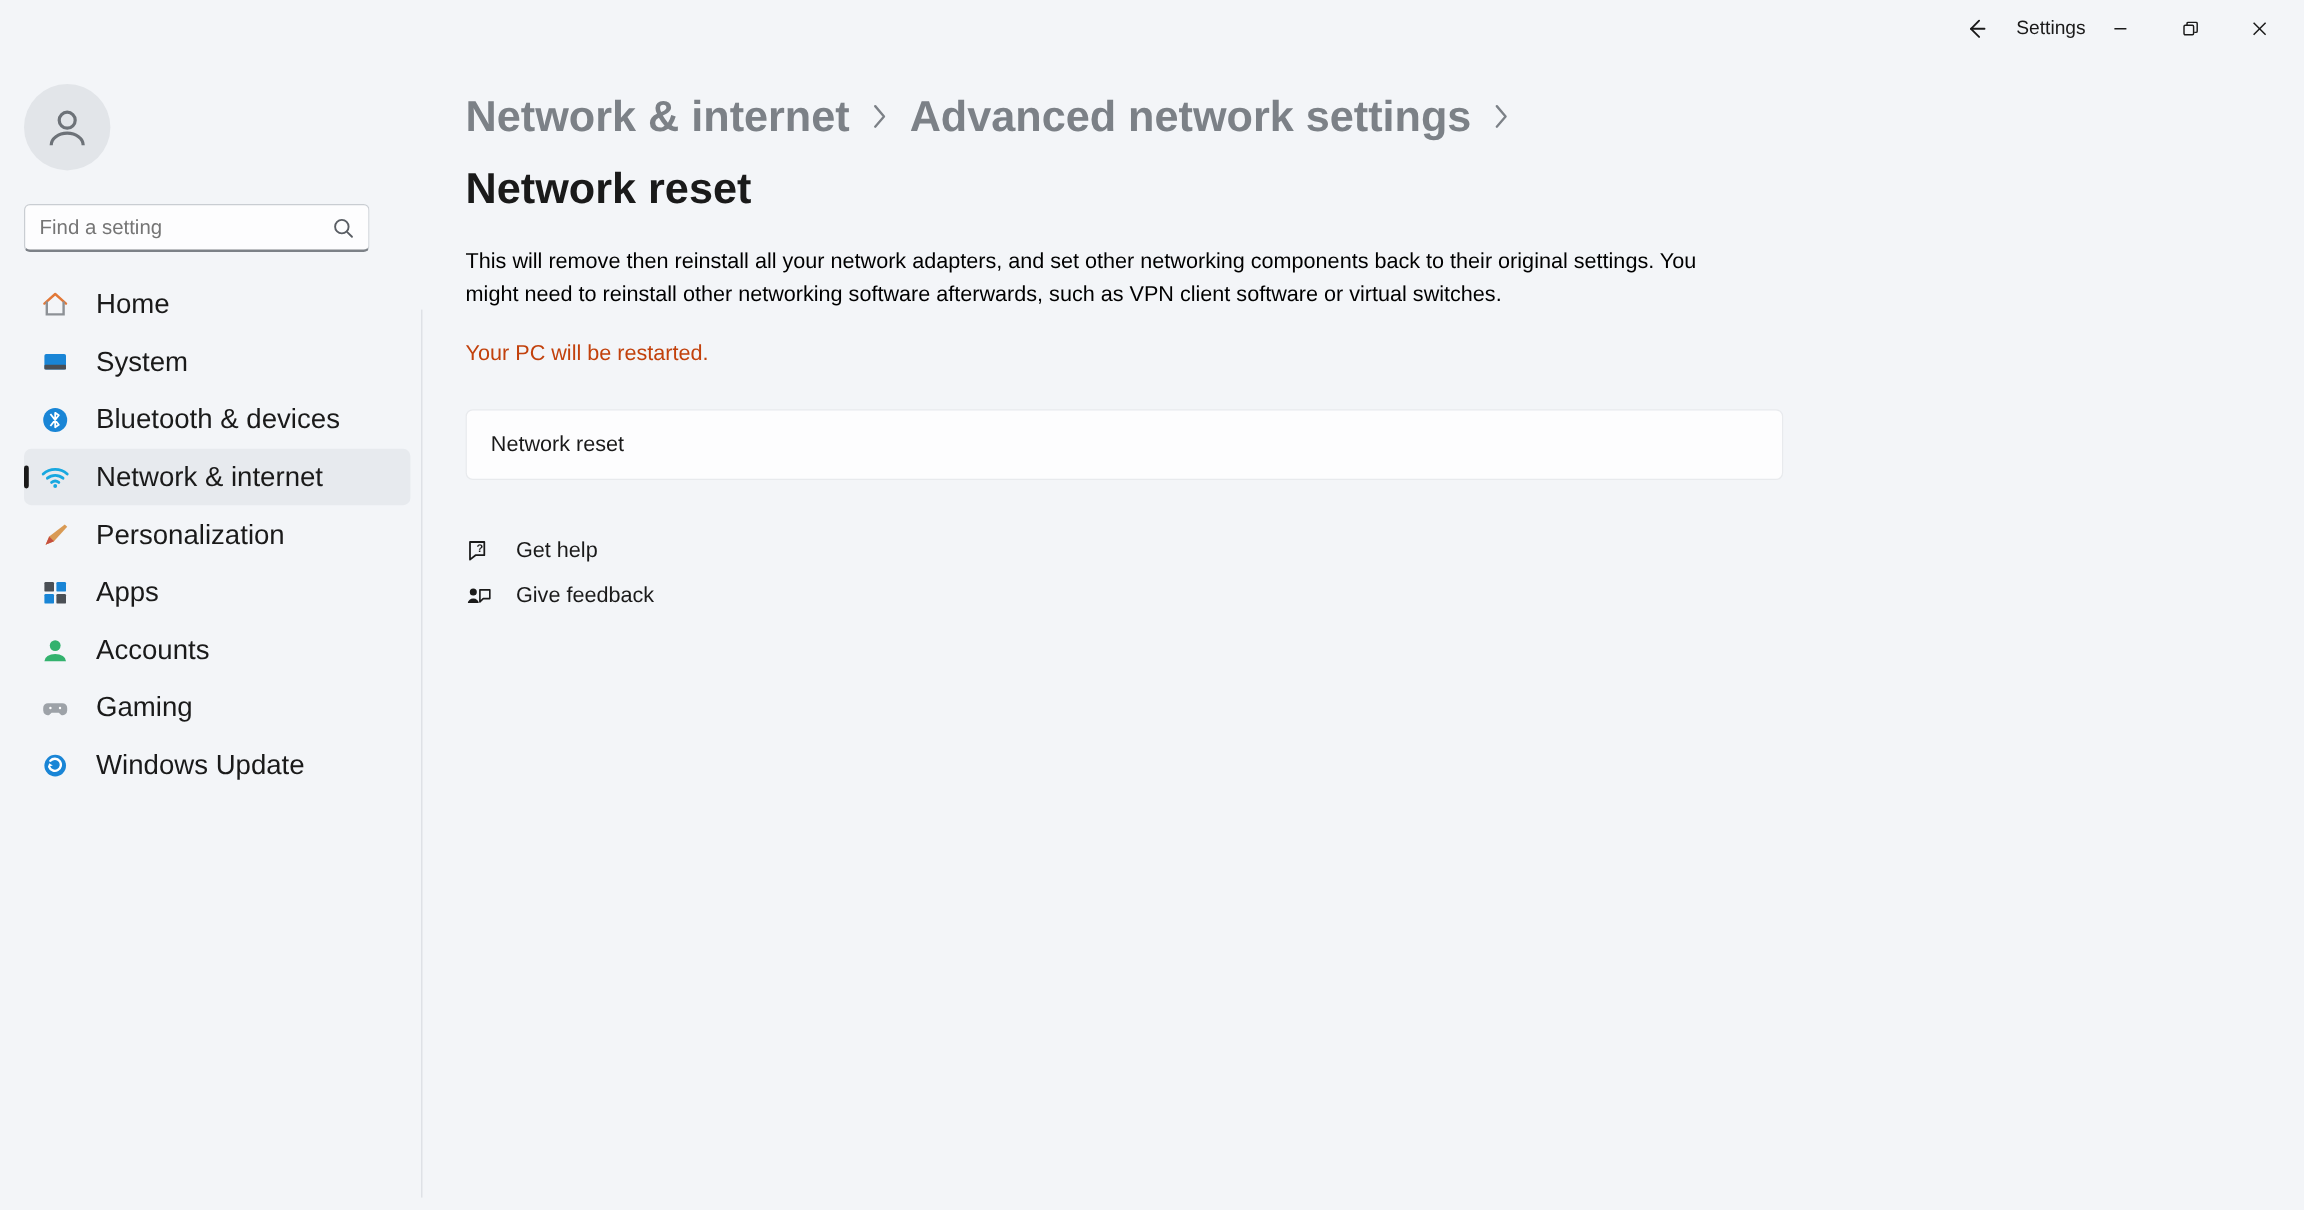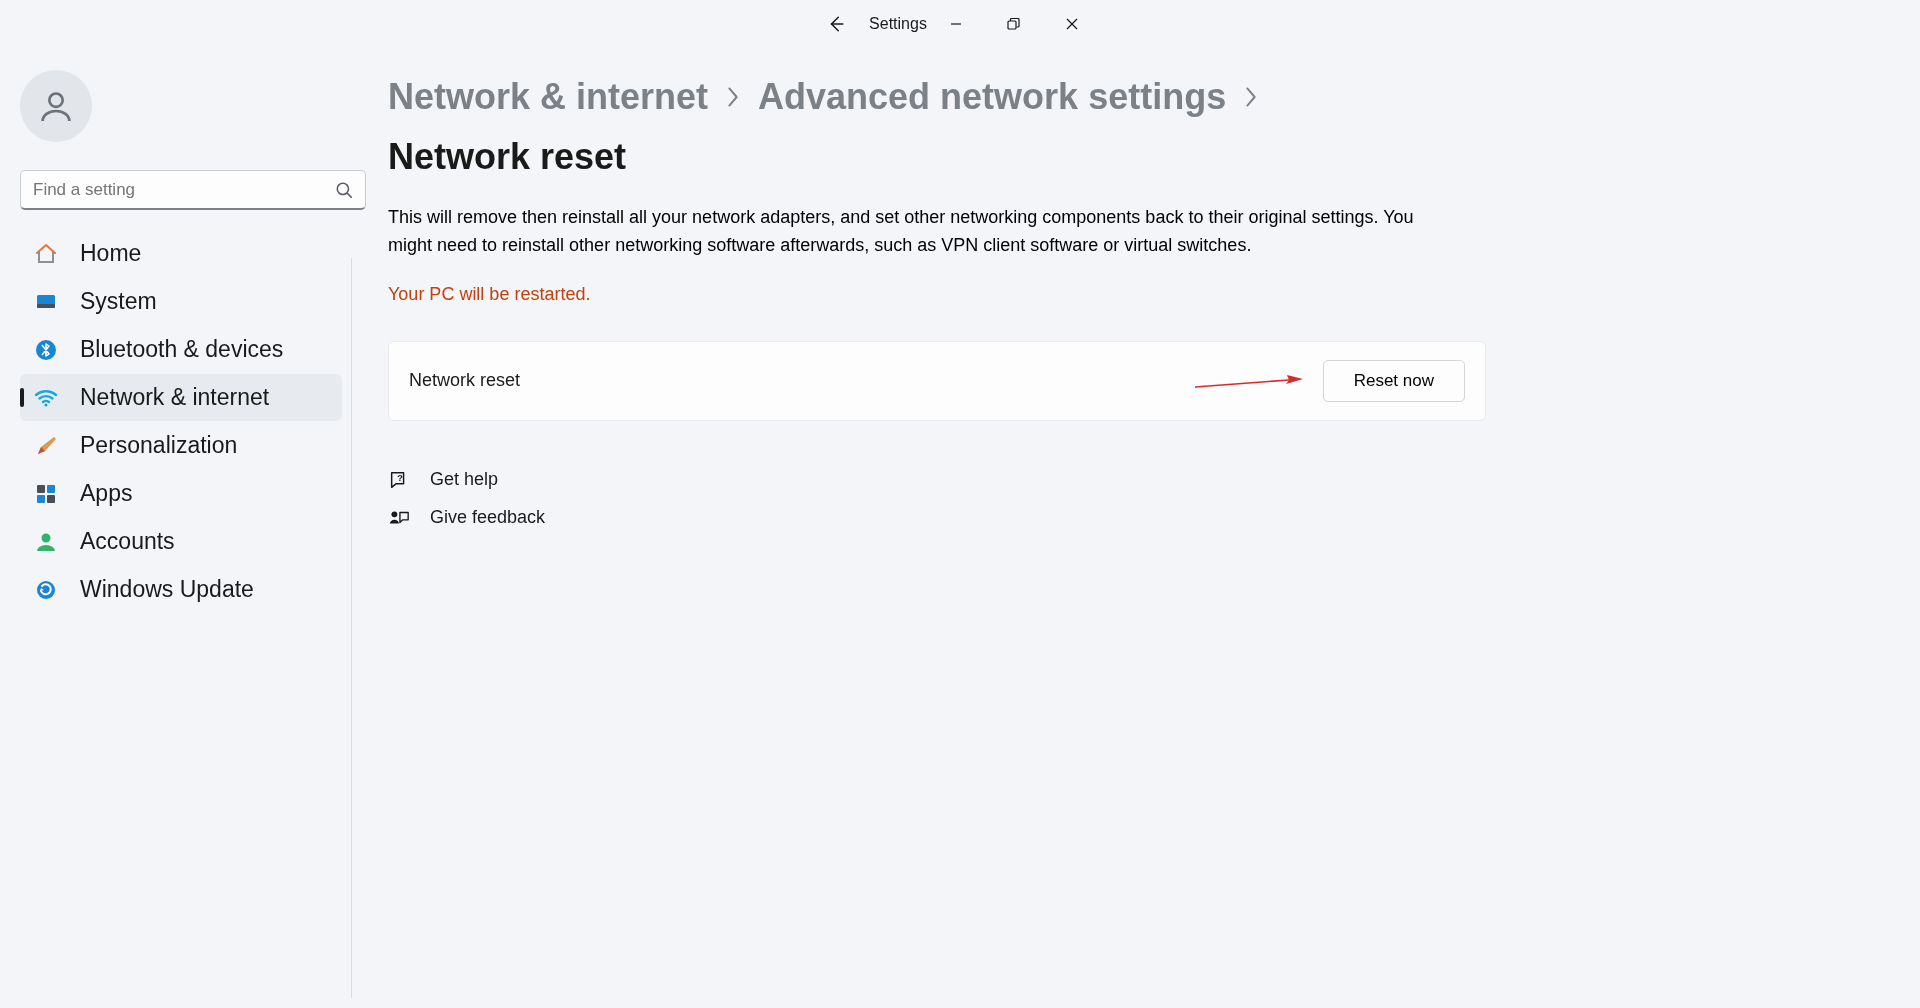--- a/index.html
+++ b/index.html
@@ -8,21 +8,21 @@
       background: #f3f5f8;
       width: 1920px;
       height: 1008px;
       overflow: hidden;
       color: #1a1a1a;
     }
     .titlebar {
       height: 48px;
       display: flex;
       align-items: center;
-      justify-content: center;
+      justify-content: flex-end;
       padding: 0 8px 0 16px;
     }
     .titlebar-left {
       display: flex;
       align-items: center;
       gap: 24px;
     }
     .back-arrow {
       width: 18px; height: 18px;
       display: flex; align-items: center; justify-content: center;
@@ -64,21 +64,21 @@
       gap: 18px;
       padding: 8px 0 28px 0;
     }
     .avatar {
       width: 72px; height: 72px;
       border-radius: 50%;
       background: #e2e5e9;
       display: flex; align-items: center; justify-content: center;
     }
     .search-box {
-      width: 346px;
+      width: 288px;
       height: 40px;
       border: 1px solid #c9cdd2;
       border-bottom: 2px solid #7c8187;
       border-radius: 5px;
       background: #fdfdfe;
       display: flex;
       align-items: center;
       padding: 0 12px;
       margin-bottom: 20px;
     }
@@ -308,20 +308,30 @@
         <span>Apps</span>
       </div>
       <div class="nav-item">
         <span class="nav-icon">
           <svg width="24" height="24" viewBox="0 0 24 24">
               <circle cx="12" cy="8" r="4.5" fill="#33b26e"></circle>
               <path d="M3 21 a9 6 0 0 1 18 0 Z" fill="#33b26e"></path>
             </svg>
         </span>
         <span>Accounts</span>
+      </div>
+      <div class="nav-item">
+        <span class="nav-icon">
+          <svg width="24" height="24" viewBox="0 0 24 24">
+              <path d="M6 8 H18 a4 4 0 0 1 4 4 v2 a4 4 0 0 1 -5 3.8 L15 16 H9 L7 17.8 A4 4 0 0 1 2 14 v-2 a4 4 0 0 1 4 -4 Z" fill="#9da2a8"></path>
+              <circle cx="8" cy="12" r="1" fill="#fff"></circle>
+              <circle cx="16" cy="12" r="1" fill="#fff"></circle>
+            </svg>
+        </span>
+        <span>Gaming</span>
       </div>
       <div class="nav-item">
         <span class="nav-icon">
           <svg width="24" height="24" viewBox="0 0 24 24">
               <circle cx="12" cy="12" r="9" fill="#1985d6"></circle>
               <path d="M8 8 a5 5 0 1 1 -1 5" stroke="#fff" stroke-width="2" fill="none" stroke-linecap="round"></path>
               <path d="M6 13 L7 10 L10 12" fill="#fff"></path>
             </svg>
         </span>
         <span>Windows Update</span>
@@ -344,29 +354,20 @@
           </svg>
       </span>
       <span class="crumb current">Network reset</span>
     </div>
 
     <p class="desc">This will remove then reinstall all your network adapters, and set other networking components back to their original settings. You might need to reinstall other networking software afterwards, such as VPN client software or virtual switches.</p>
     <p class="desc2">Your PC will be restarted.</p>
 
     <div class="card">
       <div class="card-title">Network reset</div>
-      <div class="card-right">
-        <span class="annotation-arrow">
-          <svg width="110" height="16" viewBox="0 0 110 16">
-              <line x1="2" y1="12" x2="96" y2="5" stroke="#d92a2a" stroke-width="1.6"></line>
-              <polygon points="110,4 94,0 96,5 93,9" fill="#d92a2a"></polygon>
-            </svg>
-        </span>
-        <button class="reset-btn">Reset now</button>
-      </div>
     </div>
 
     <div class="help-links">
       <div class="help-link">
         <span class="help-icon">
           <svg width="22" height="22" viewBox="0 0 24 24">
               <path d="M4 4 h13 v12 h-8 l-5 4 Z" stroke="#1a1a1a" stroke-width="1.6" fill="none" stroke-linejoin="round"></path>
               <text x="10" y="13" font-size="10" fill="#1a1a1a" font-weight="bold">?</text>
             </svg>
         </span>

